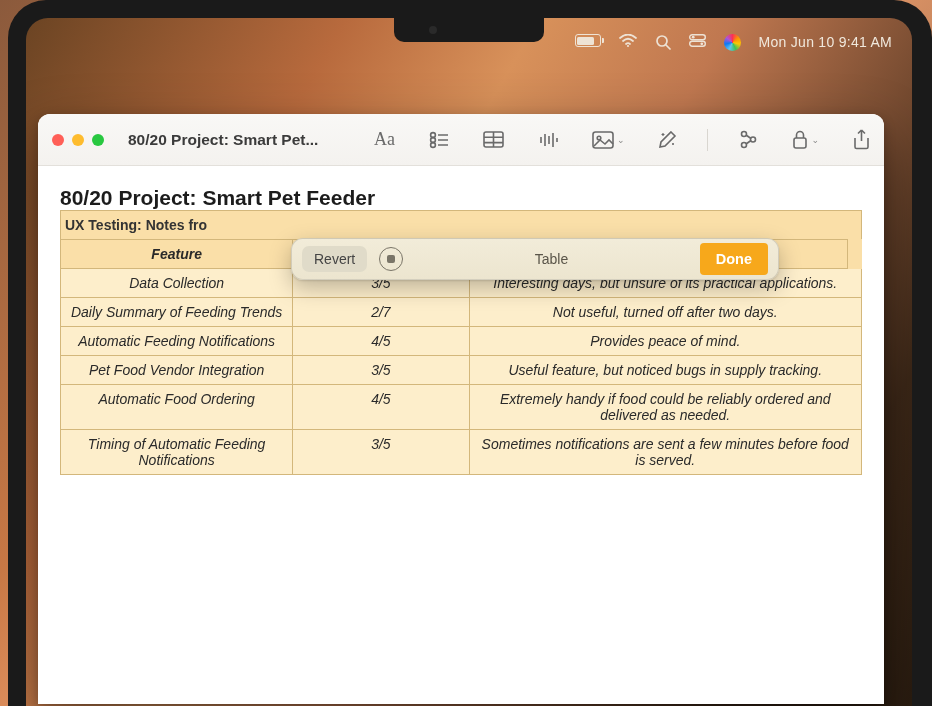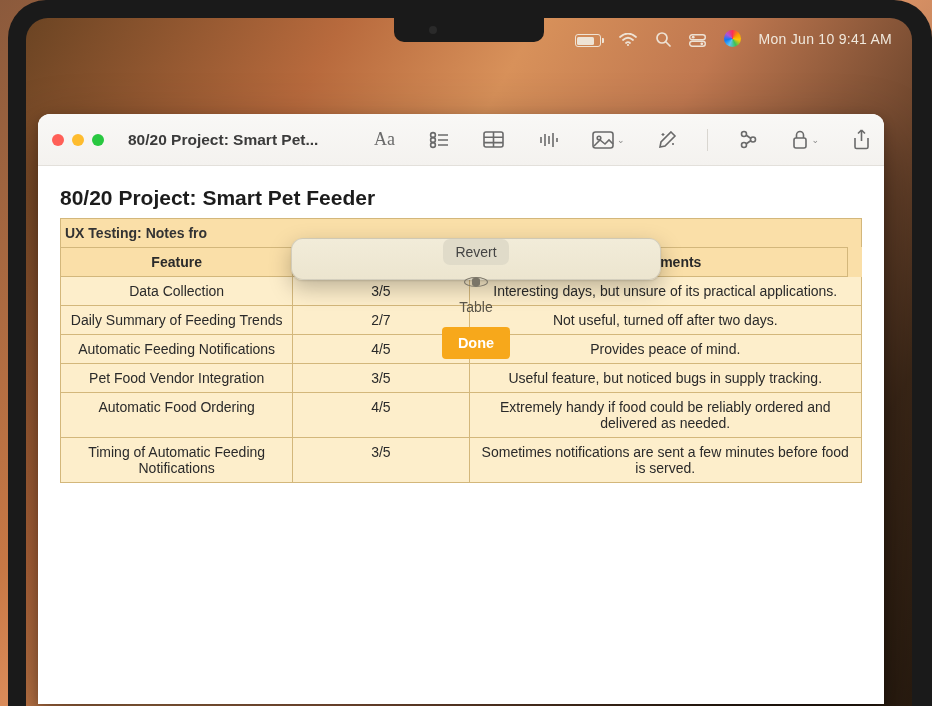--- a/index.html
+++ b/index.html
@@ -27,22 +27,22 @@
       position:absolute;top:0;left:50%;transform:translateX(-50%);
       width:150px;height:24px;background:#1a1a1a;
       border-radius:0 0 10px 10px;z-index:200;
     }
     .notch::after{
       content:"";position:absolute;left:35px;top:8px;
       width:8px;height:8px;border-radius:50%;background:#2a2a2a;
     }
     
     .menubar{
-      position:absolute;top:1px;left:0;right:0;height:28px;
-      display:flex;justify-content:flex-end;align-items:flex-end;gap:18px;
+      position:absolute;top:16px;left:0;right:0;height:28px;
+      display:flex;justify-content:flex-end;align-items:flex-start;gap:18px;
       padding:0 20px;color:#f0e8dc;font-size:14px;z-index:100;
     }
     .menubar .ico{display:inline-flex;align-items:center;justify-content:center;opacity:0.95}
     .menubar .datetime{font-weight:500;letter-spacing:.02em}
     .battery-ico{width:26px;height:13px;border:1.4px solid #f0e8dc;border-radius:3px;position:relative}
     .battery-ico::after{content:"";position:absolute;right:-4px;top:3px;width:2px;height:5px;background:#f0e8dc;border-radius:0 1px 1px 0}
     .battery-ico::before{content:"";position:absolute;left:1.5px;top:1.5px;bottom:1.5px;width:70%;background:#f0e8dc;border-radius:1.5px}
     .siri-ico{width:17px;height:17px;border-radius:50%;background:conic-gradient(#ff2d55,#ff9500,#ffcc00,#34c759,#5ac8fa,#007aff,#af52de,#ff2d55)}
     
     .window{
@@ -59,34 +59,34 @@
     .traffic{display:flex;gap:8px;margin-right:10px}
     .tlight{width:12px;height:12px;border-radius:50%}
     .tlight.r{background:#ff5f57}.tlight.y{background:#febc2e}.tlight.g{background:#28c840}
     .wintitle{font-size:15.5px;font-weight:700;color:#3b3b3b;margin-right:auto;margin-left:4px;white-space:nowrap}
     .toolbar{display:flex;align-items:center;gap:34px;color:#6a6a6a}
     .toolbar .tbtn{display:inline-flex;align-items:center;justify-content:center;cursor:pointer}
     .toolbar svg{stroke:#6a6a6a;fill:none;stroke-width:1.6}
     .toolbar .sep{width:1px;height:22px;background:#d9d6d0;margin:0 -4px}
     .chev{font-size:9px;color:#8a8a8a;margin-left:3px}
     .content{flex:1;overflow:auto;padding:14px 22px}
-    .doctitle{font-size:21px;font-weight:800;color:#1c1c1c;margin:6px 0 8px}
+    .doctitle{font-size:21px;font-weight:800;color:#1c1c1c;margin:6px 0 0}
     .section-hdr{
       background:#fadfa8;border:1px solid #d3b77b;border-bottom:none;
       font-weight:700;font-size:14px;color:#333;padding:6px 8px 6px 4px;
       width:100%;
       position:relative;z-index:1;
     }
     
     .popover{
-      position:absolute;top:220px;left:265px;width:370px;height:42px;z-index:50;
+      position:absolute;top:220px;left:265px;width:488px;height:42px;z-index:50;
       background:linear-gradient(#f2ecd9,#ece5cf);
       border-radius:12px;border:1px solid rgba(0,0,0,.12);
       box-shadow:0 8px 22px rgba(0,0,0,.25),0 1px 2px rgba(0,0,0,.12);
-      display:flex;align-items:center;padding:0 10px;gap:12px;flex-direction:column;
+      display:flex;align-items:center;padding:0 10px;gap:12px;
     }
     .popover .revert{
       background:#e0dbc9;border:none;border-radius:7px;
       padding:5px 12px;font-size:14px;color:#444;font-family:inherit;cursor:pointer;
     }
     .popover .stop{
       width:24px;height:24px;border:1.6px solid #7a7568;border-radius:50%;
       display:inline-flex;align-items:center;justify-content:center;cursor:pointer;
     }
     .popover .stop::after{content:"";display:block;width:8px;height:8px;background:#7a7568;border-radius:2px}
@@ -94,21 +94,21 @@
     .popover .done{
       background:#f7a81b;color:#fff;border:none;border-radius:4px;
       padding:8px 16px;font-size:14.5px;font-weight:600;cursor:pointer;font-family:inherit;
     }
     
     .data-table{
       width:100%;border-collapse:collapse;table-layout:fixed;
       background:#fdeecb;font-size:14px;color:#2a2a2a;
     }
     .data-table th,.data-table td{
-      border:1px solid #d3b77b;padding:6px 8px;text-align:center;vertical-align:top;
+      border:1px solid #d3b77b;padding:6px 8px;text-align:center;vertical-align:top;font-style:italic;
     }
     .data-table th{background:#fadfa8;font-weight:700}
     .data-table col.c1{width:29%}
     .data-table col.c2{width:22%}
     .data-table col.c3{width:49%}
     .data-table .scrollgutter{width:14px;background:#fadfa8}
   </style>
 </head>
 <body>
 

